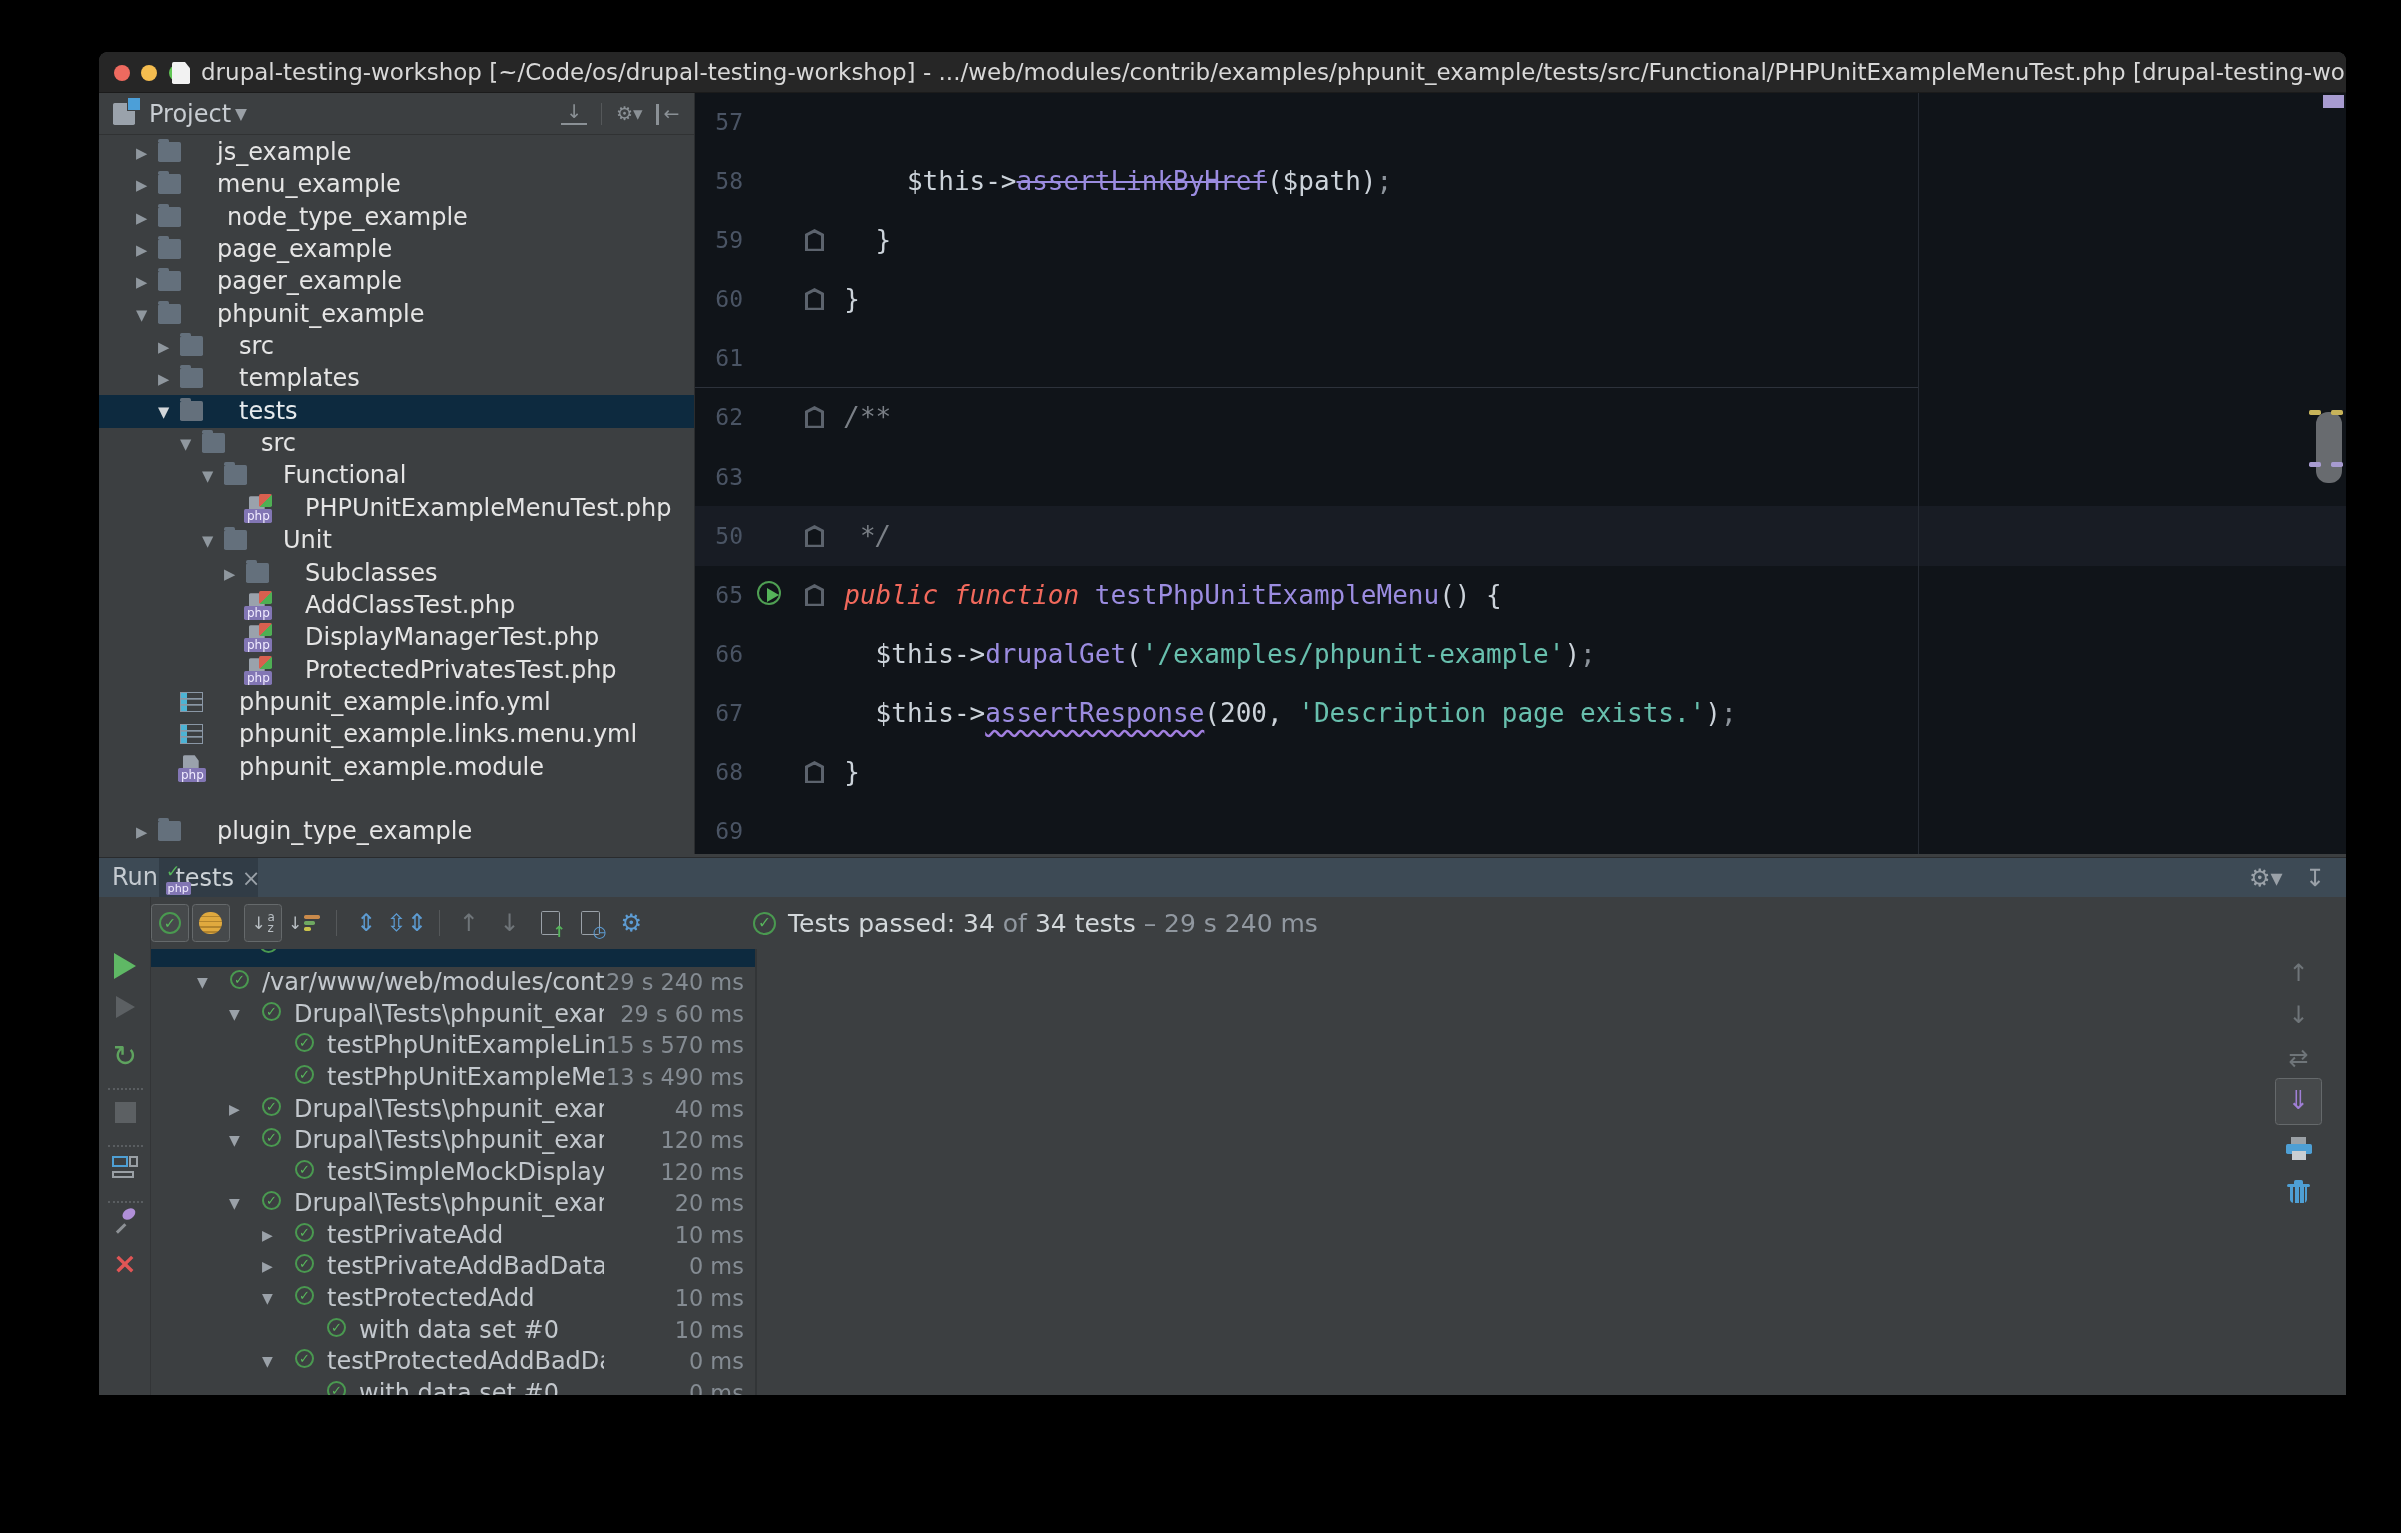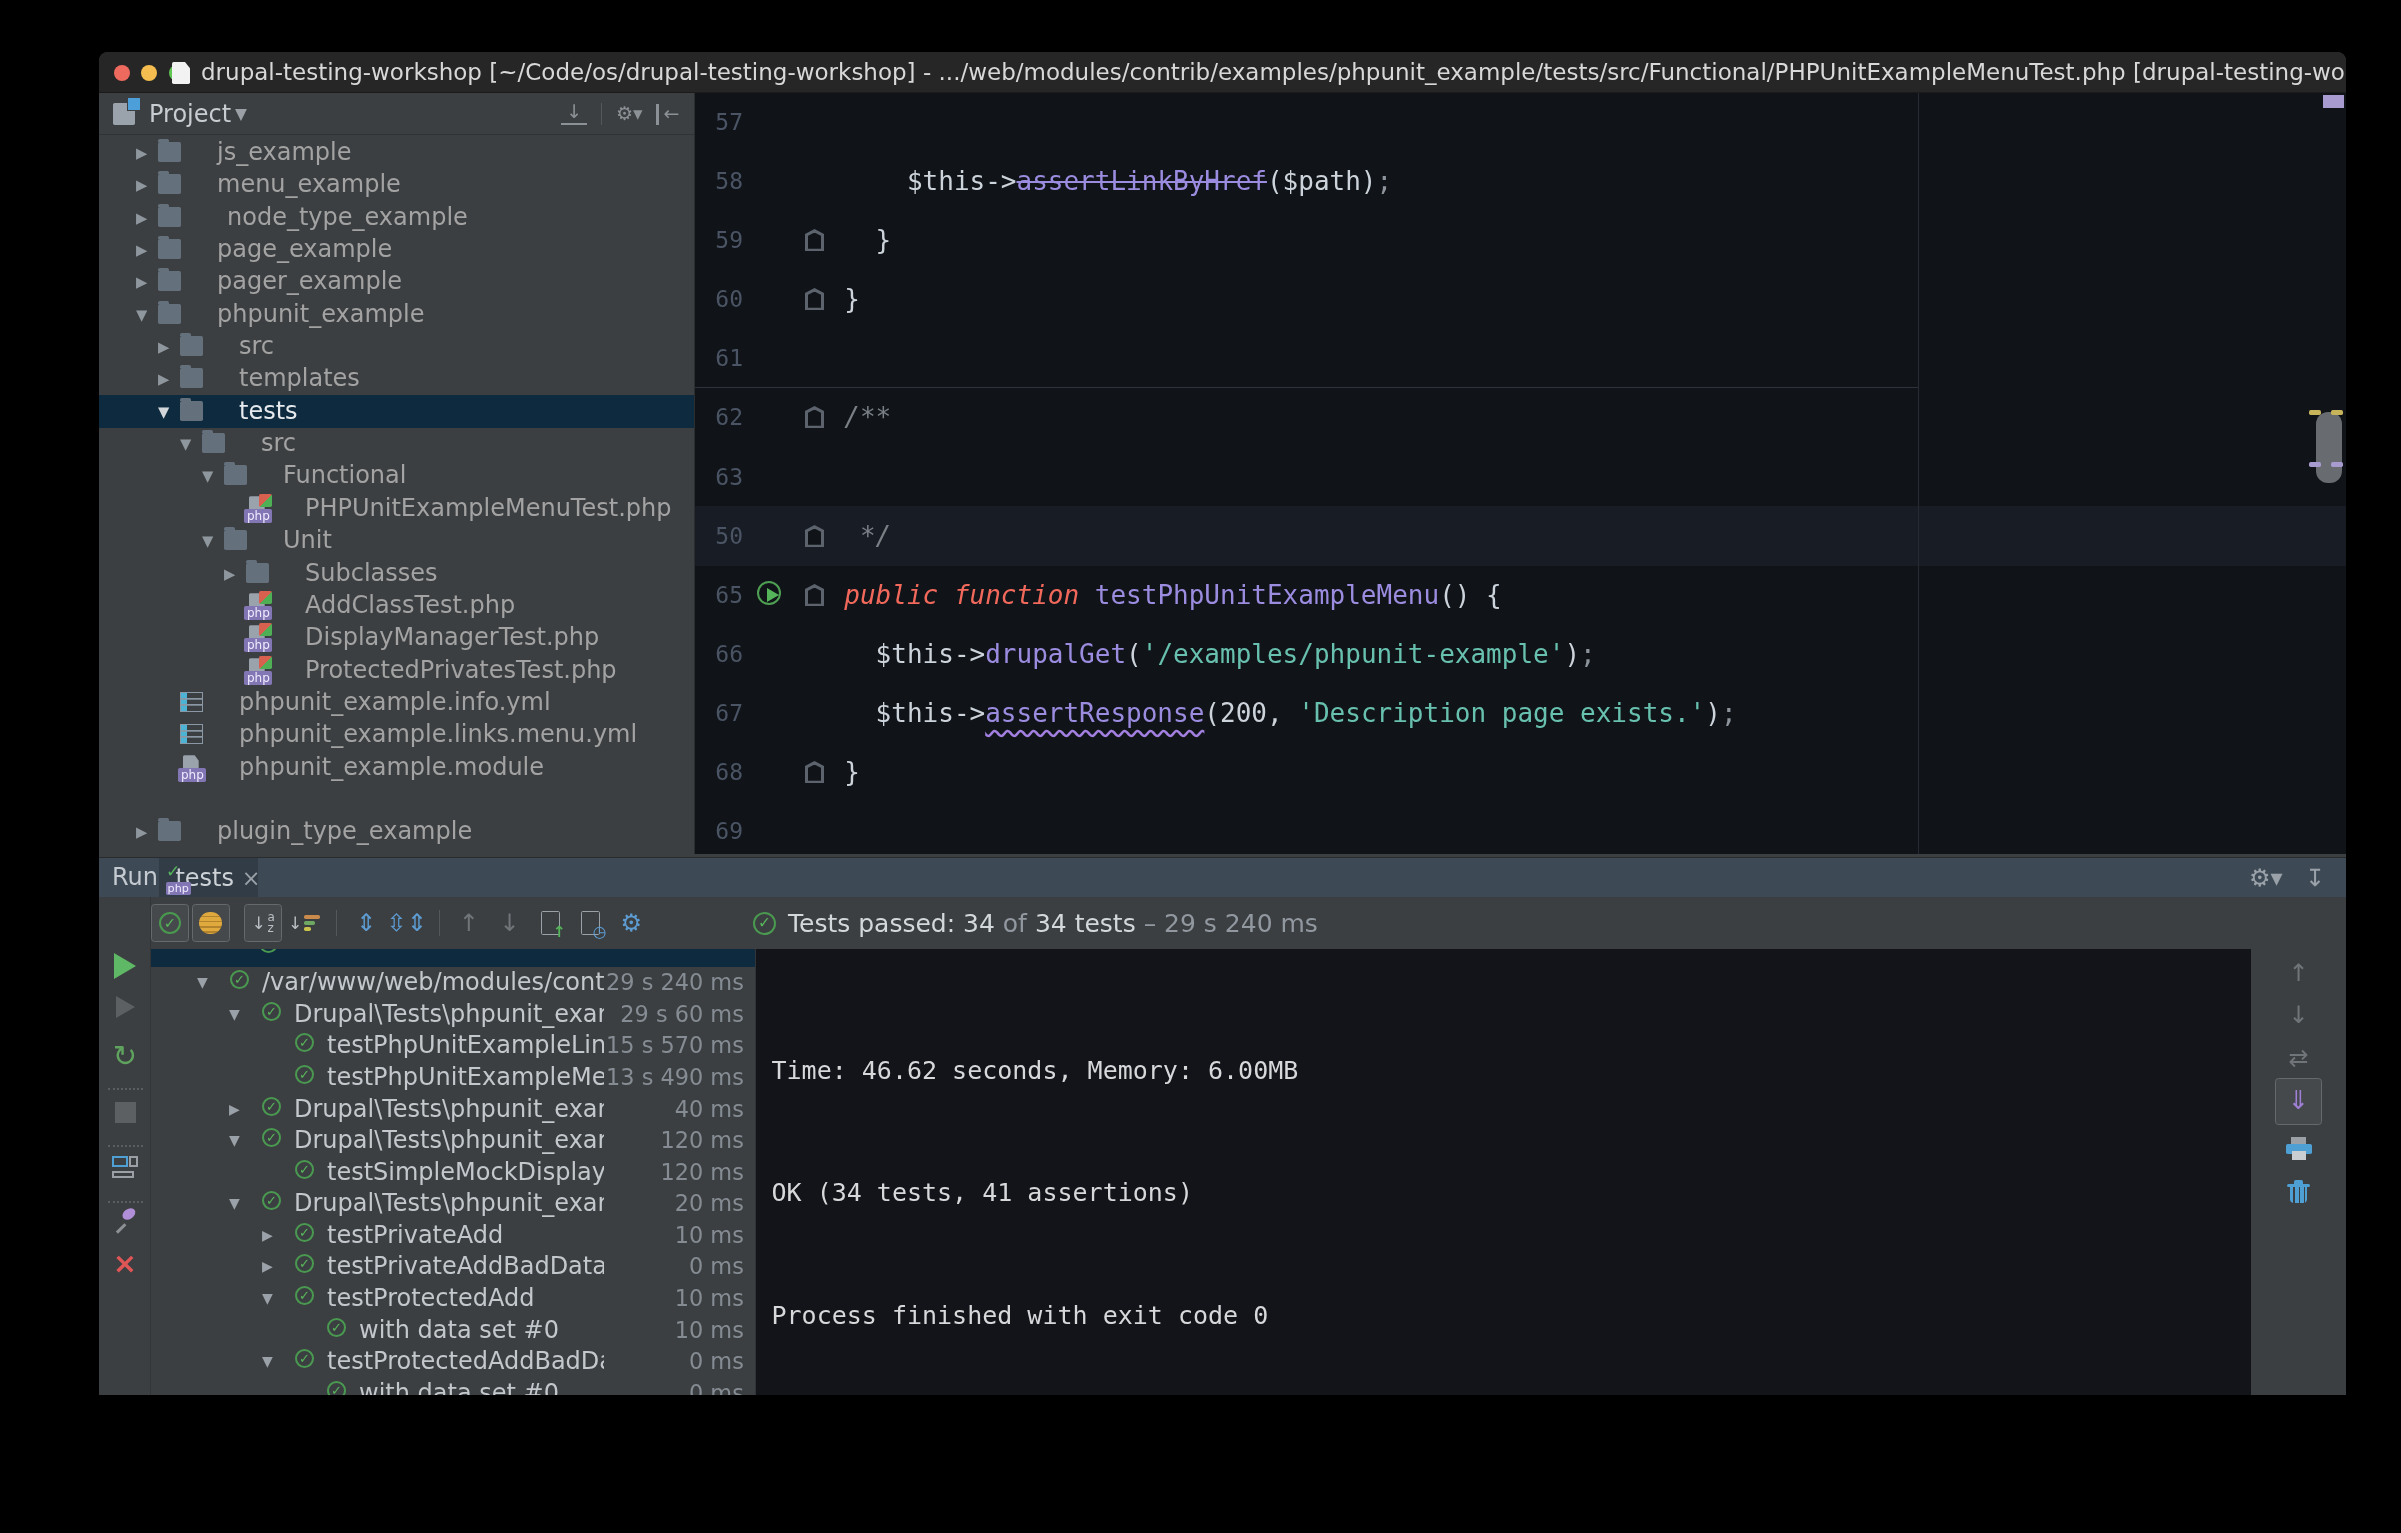--- a/index.html
+++ b/index.html
@@ -27,21 +27,21 @@
   .pp-tool { width:26px; height:26px; text-align:center; line-height:24px; font-size:19px; position:relative; }
   .pp-sep { width:0.9px; height:22.4px; background:#55585a; }
   .locate-glyph { border-bottom:2.6px solid #8b9196; height:22.4px; line-height:17px; }
   .collapse-glyph { border-left:3.5px solid #8b9196; height:21px; line-height:19px; padding-left:1.7px; }
 
   .ptree { position:absolute; left:0; top:43px; width:100%; height:718px; overflow:hidden; }
   .prow { position:absolute; left:0; width:100%; height:33px; }
   .prow.sel { background:#0d2a3f; }
   .chev { position:absolute; top:0; height:33px; line-height:33px; font-size:14.7px; color:#8f979e; width:21px; }
   .prow.sel .chev { color:#d3d7da; }
-  .tlabel { position:absolute; top:0; height:33px; line-height:33px; font-size:24px; color:#a3a3a3; white-space:nowrap; }
+  .tlabel { position:absolute; top:0; height:33px; line-height:33px; font-size:24px; color:#e5e5e5; white-space:nowrap; }
   .prow.sel .tlabel { color:#e6eaed; }
   .ticon { position:absolute; top:6px; width:23px; height:20px; }
   .ticon .pg,.ticon .lbl,.ticon .dia { display:none; }
   .ticon.folder { background:#64707c; border-radius:1.7px; }
   .ticon.folder::before { content:""; position:absolute; top:-3.5px; left:0; width:11.2px; height:3.5px; background:#64707c; border-radius:1.7px 1.7px 0 0; }
   .ticon.php .pg,.ticon.module .pg { display:block; position:absolute; left:2.6px; right:4.3px; top:-1.7px; bottom:0; background:#9aa2ac; border-radius:1.7px; clip-path:polygon(0 0,75% 0,100% 25%,100% 100%,0 100%); }
   .ticon.php .lbl,.ticon.module .lbl { display:block; position:absolute; left:-1.7px; bottom:-5.2px; font-size:12px; line-height:14px; padding:0 2.6px; background:#8276b4; color:#f0ebff; border-radius:1.7px; }
   .ticon.php .dia { display:block; position:absolute; right:-2.6px; top:-4.3px; width:13px; height:13px; background:linear-gradient(135deg,#d8604f 50%,#4faf54 50%); border-radius:1.7px; }
   .ticon.yml { border:1.7px solid #8a97a5; background:
       linear-gradient(#8a97a5,#8a97a5) 0 5.2px/100% 1.7px no-repeat,
@@ -551,25 +551,20 @@
         <div class="trow" style="top: 428px;">
     <span class="tchev" style="left: 143px;"></span>
     <span class="check-ico" style="left: 176px;">✓</span>
     <span class="rlabel" style="left: 208px;">with data set #0</span>
     <span class="rdur">0 ms</span>
   </div>
       </div>
 
     <div class="tt-console-divider"></div>
 
-    <div class="console">
-      <div class="cline" style="top:104px">Time: 46.62 seconds, Memory: 6.00MB</div>
-      <div class="cline" style="top:226px">OK (34 tests, 41 assertions)</div>
-      <div class="cline" style="top:349px">Process finished with exit code 0</div>
-    </div>
 
     <div class="console-strip">
       <span class="cs-ico glyph28" style="top:10.4px">↑</span>
       <span class="cs-ico glyph28" style="top:52px">↓</span>
       <span class="cs-ico blue glyph28" style="top:95px">⇄</span>
       <span class="cs-box" style="top:129px"><span style="color:#a07fd6;font-size:26px;line-height:43px">⇓</span></span>
       <span class="cs-ico" style="top:188px"><span class="printer-ico"><span class="p1"></span><span class="p2"></span><span class="p3"></span></span></span>
       <span class="cs-ico" style="top:231px"><span class="trash-ico"><span class="t3"></span><span class="t1"></span><span class="t2"></span></span></span>
     </div>
   </div>

